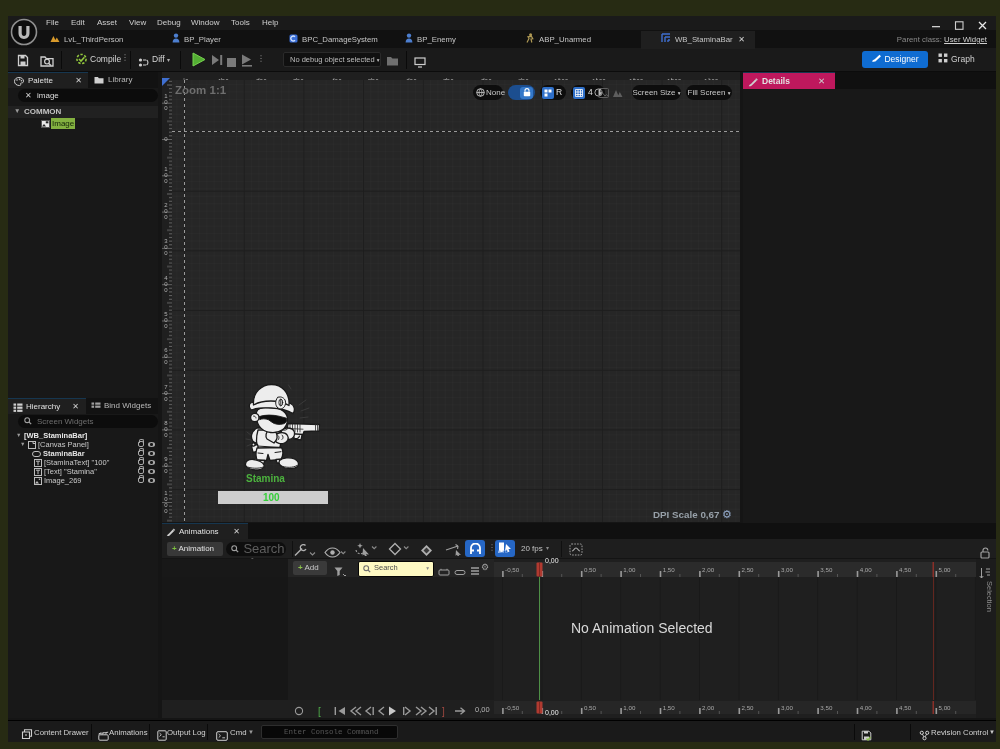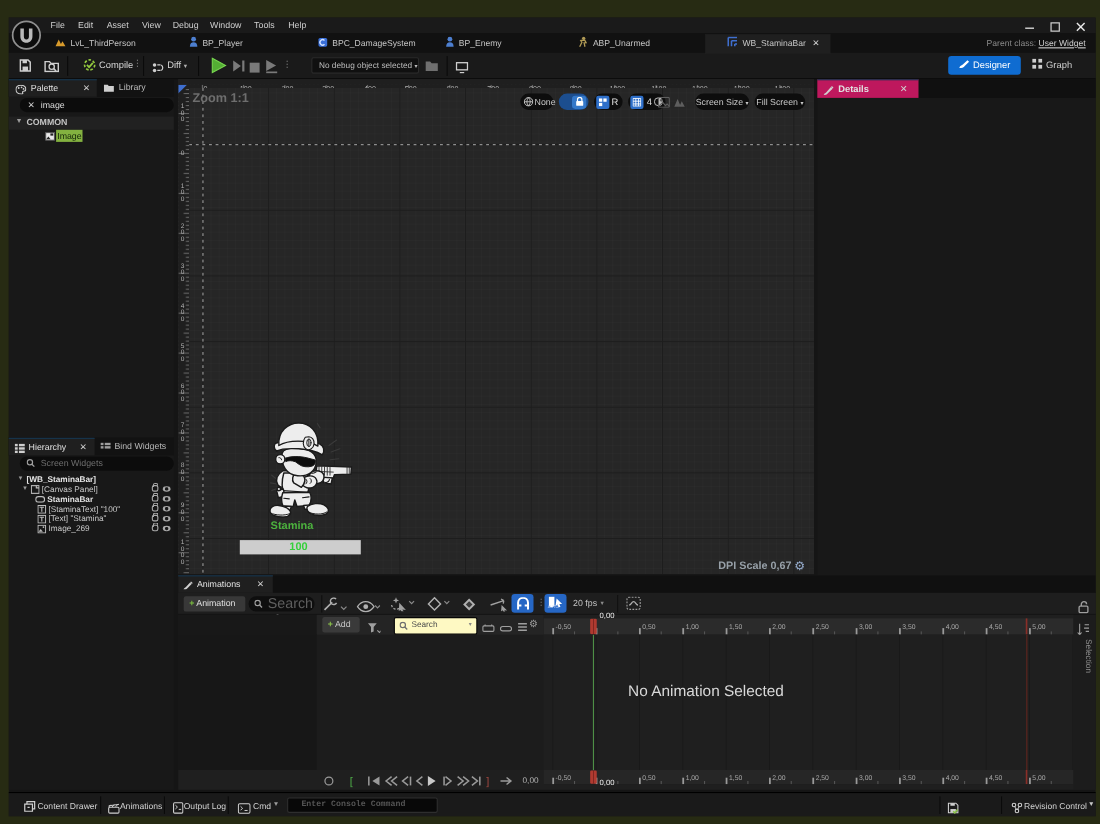--- a/index.html
+++ b/index.html
@@ -759,21 +759,21 @@
         <path d="M2.5 3 l1.8 1.7 l-1.8 1.7 M5.5 6.8 h2.2" stroke="#cfcfcf" stroke-width="0.9" fill="none"></path>
       </svg></div>
   <div class="abs" style="left:159px; top:6.5px; color:#d2d2d2; font-size:7.8px;">Output Log</div>
   <div class="sep-v" style="left:199px; top:3px; height:16px; background:#0a0a0a;"></div>
   <div class="abs" style="left:208px; top:6px;"><svg width="12" height="10" viewBox="0 0 12 10">
         <rect x="0.7" y="0.7" width="10.6" height="8.6" rx="1.3" fill="none" stroke="#cfcfcf" stroke-width="1"></rect>
         <path d="M2.7 3 l1.8 1.8 l-1.8 1.8 M6.3 6.8 h2.8" stroke="#cfcfcf" stroke-width="0.9" fill="none"></path>
       </svg></div>
   <div class="abs" style="left:222px; top:6.5px; color:#d2d2d2; font-size:7.8px;">Cmd</div>
   <div class="abs" style="left:240px; top:8px; color:#9a9a9a; font-size:6px;">▼</div>
-  <div class="abs" style="left:253px; top:4px; width:137px; height:14px; background:#080808; border:1px solid #2e2e2e; border-radius:2px; color:#555555; font-family:'Liberation Mono',monospace; font-size:7.5px; line-height:12px; padding-left:12px;font-weight:bold;">Enter Console Command</div>
+  <div class="abs" style="left:253px; top:4px; width:137px; height:14px; background:#080808; border:1px solid #2e2e2e; border-radius:2px; color:#555555; font-family:'Liberation Mono',monospace; font-size:7.5px; line-height:12px; padding-left:22px;">Enter Console Command</div>
   <div class="sep-v" style="left:846px; top:3px; height:16px; background:#0a0a0a;"></div>
   <div class="abs" style="left:853px; top:5.5px;"><svg width="11" height="11" viewBox="0 0 11 11">
         <path d="M1.2 1.2 h6.8 l1.8 1.8 v6.8 h-8.6 z" fill="none" stroke="#cfcfcf" stroke-width="1"></path>
         <rect x="3" y="6.5" width="5" height="3.3" fill="#cfcfcf"></rect>
         <rect x="3" y="1.2" width="4" height="2.3" fill="#cfcfcf"></rect>
         <path d="M5.5 8.5 l1.5 1.5 l2.5 -3" stroke="#8bc34a" stroke-width="1.4" fill="none"></path>
       </svg></div>
   <div class="abs" style="left:866px; top:6.5px; color:#d2d2d2; font-size:7.8px;margin-top:20px;">All Saved</div>
   <div class="sep-v" style="left:902px; top:3px; height:16px; background:#0a0a0a;"></div>
   <div class="abs" style="left:911px; top:5.5px;"><svg width="11" height="11" viewBox="0 0 11 11">

